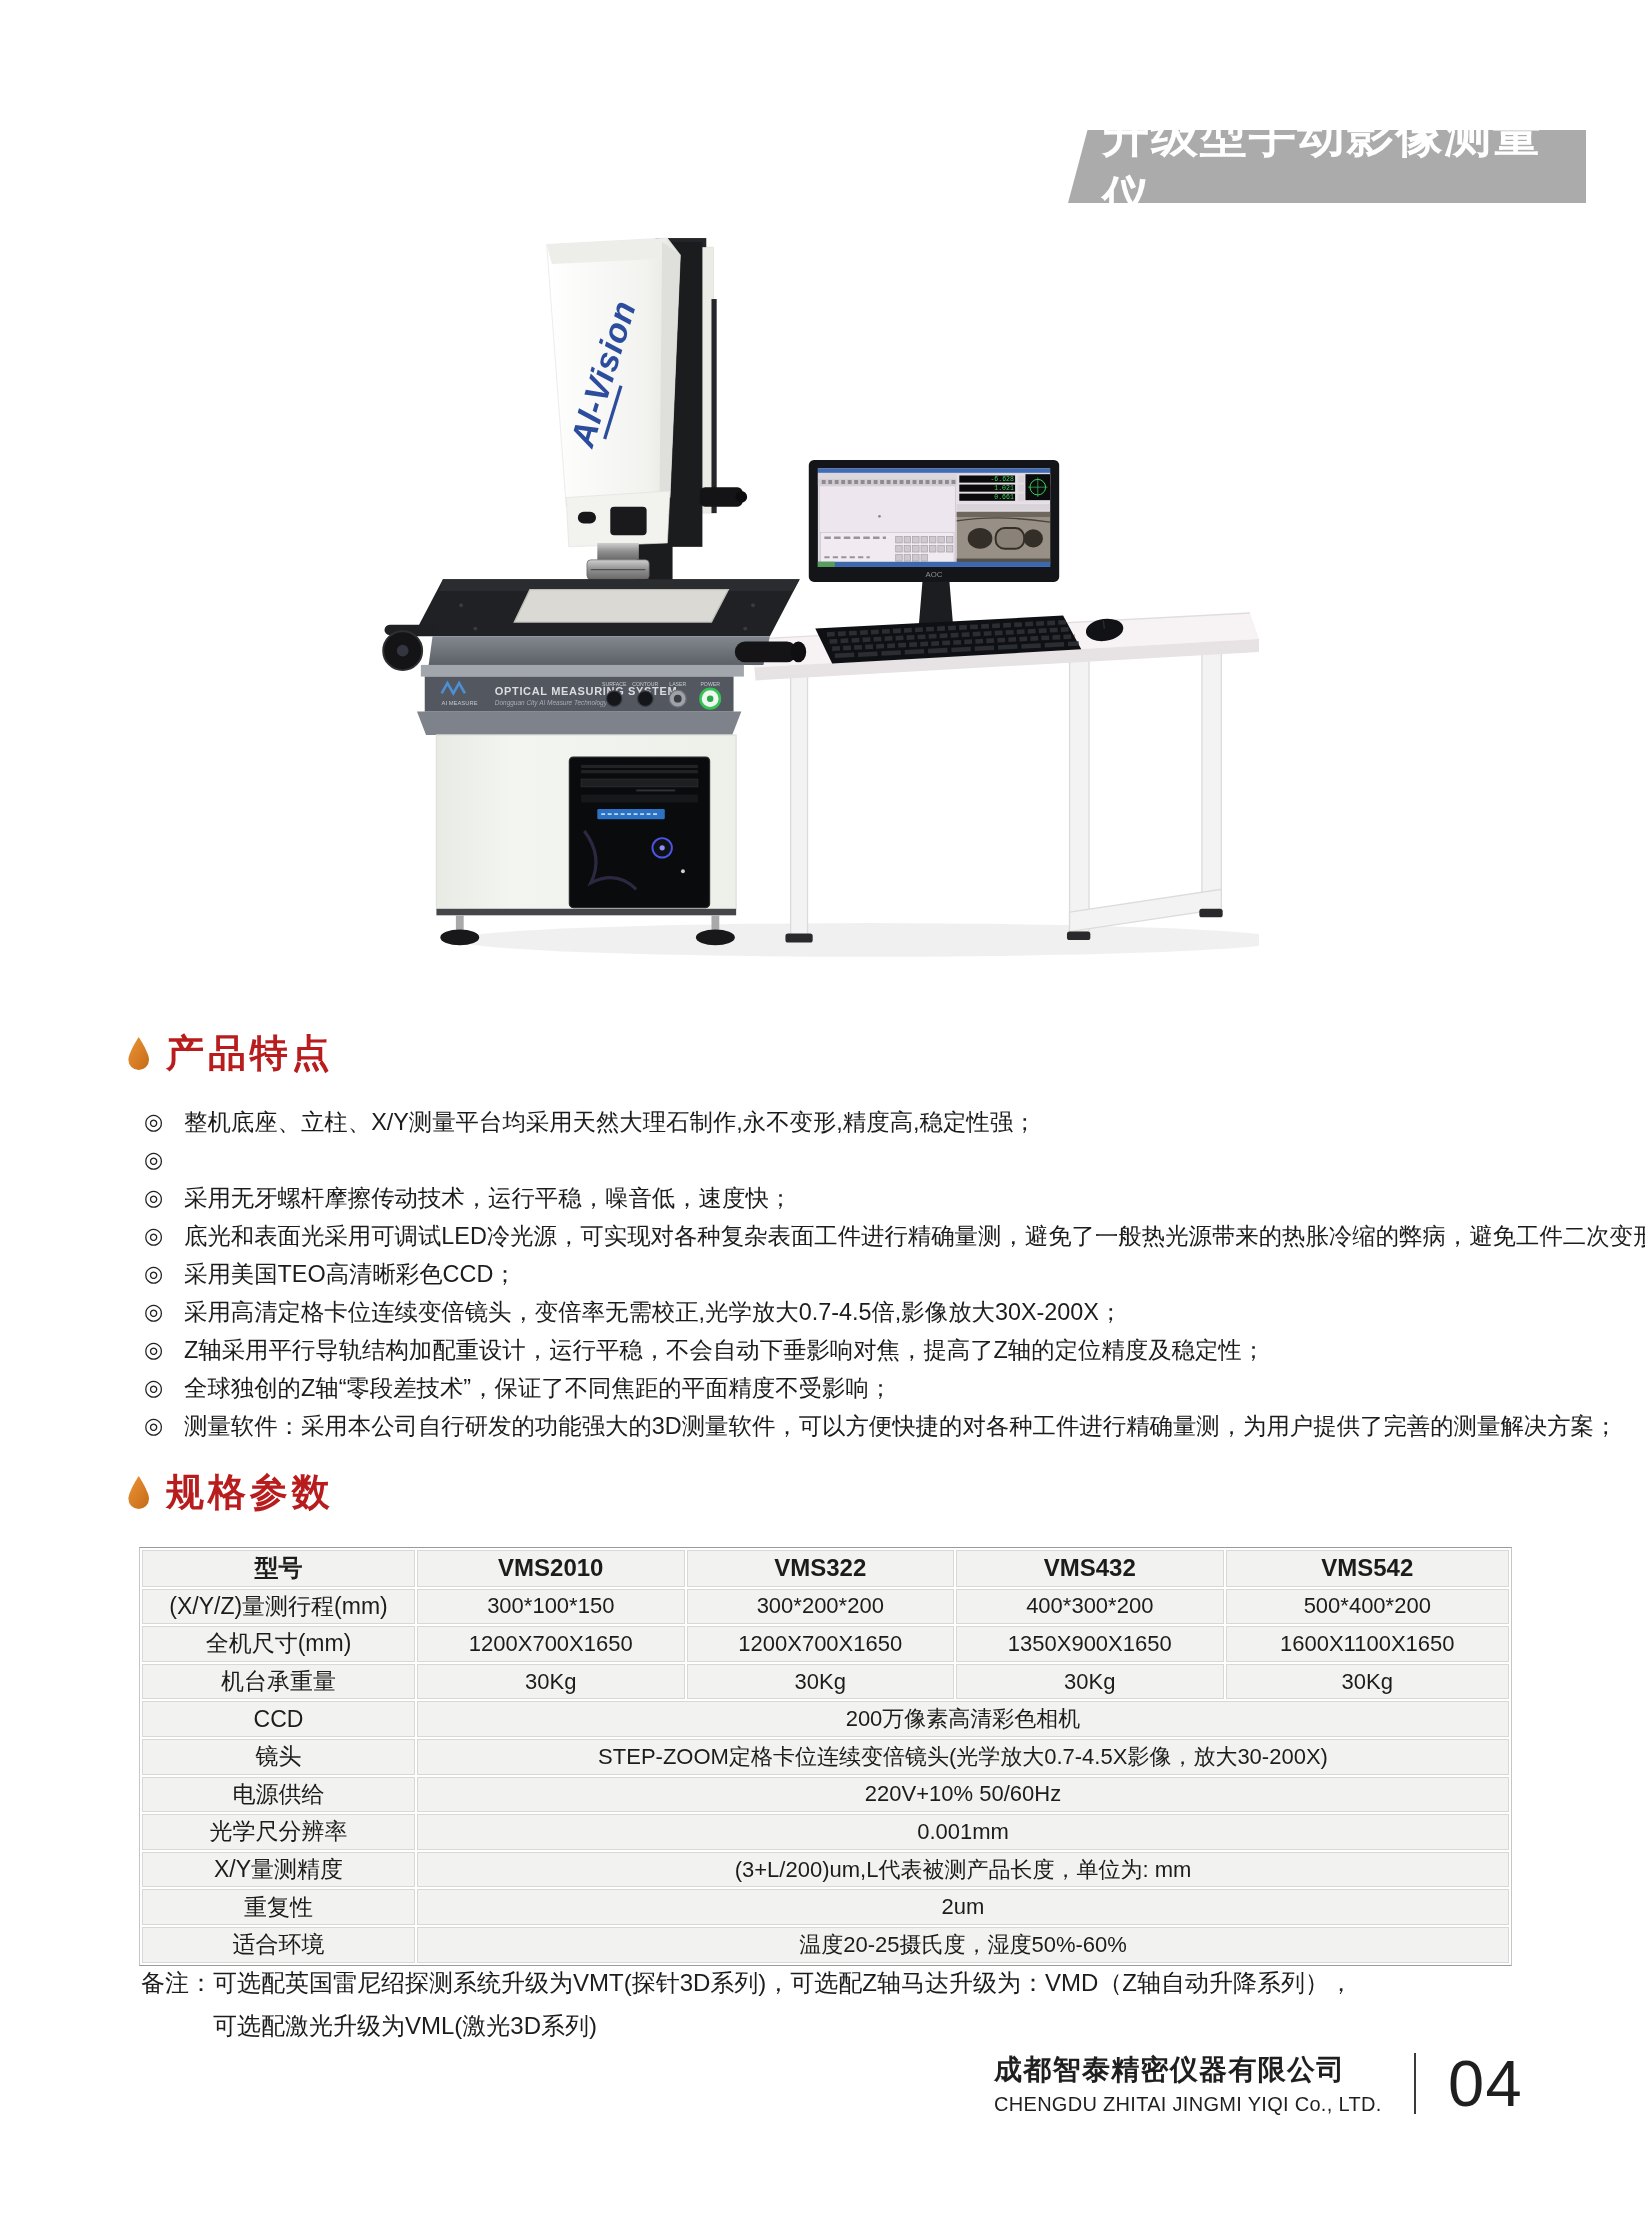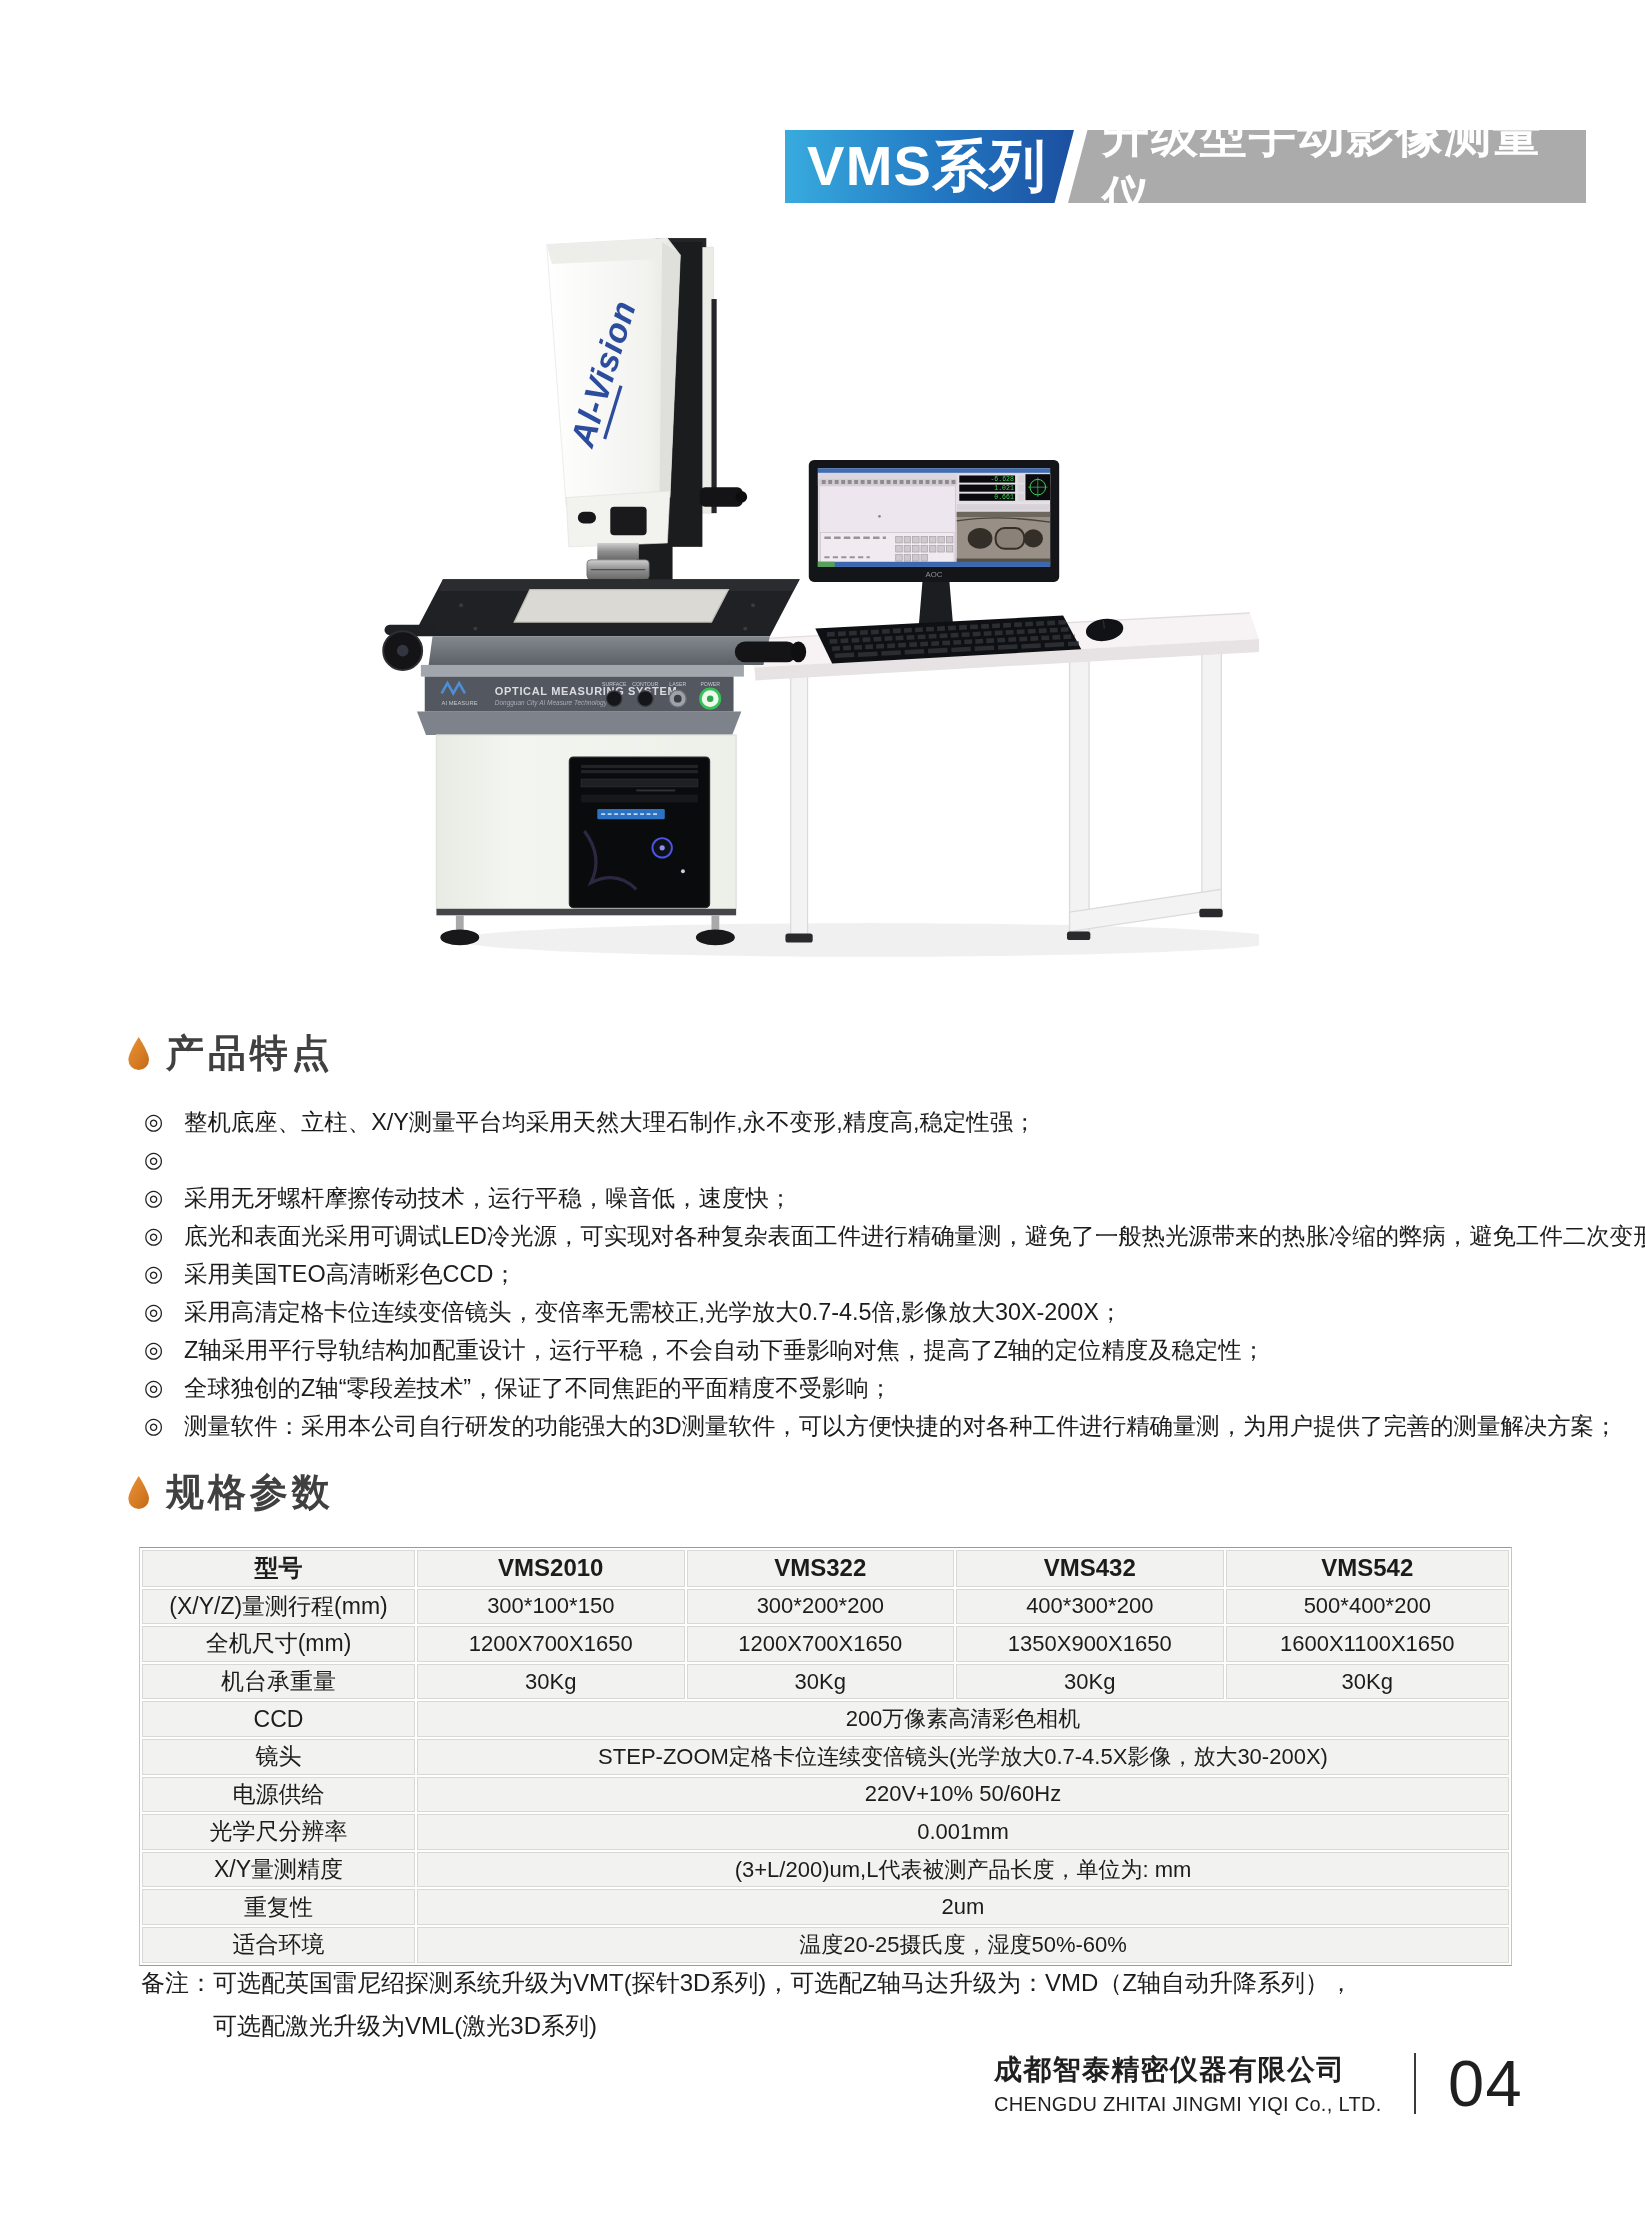--- a/index.html
+++ b/index.html
@@ -15,21 +15,21 @@
   .banner-gray { position:absolute; left:1068px; top:130px; width:518px; height:73px;
     background:#ABABAB; clip-path:polygon(19.5px 0,100% 0,100% 100%,0 100%);
     display:flex; align-items:center;justify-content:flex-end; }
   .banner-gray span { font-size:47px; font-weight:700; color:#ffffff; letter-spacing:1.9px; padding-left:34px; }
 
   
   .photo { position:absolute; left:247px; top:182px; width:1012px; height:779px; }
 
   
   .sec-head { position:absolute; display:flex; align-items:center; gap:15.6px; }
-  .sec-head .txt { font-size:38px; font-weight:700; color:#404040; letter-spacing:3.9px; }
+  .sec-head .txt { font-size:38px; font-weight:700; color:#b91c1c; letter-spacing:3.9px; }
   .sec-head svg { display:block; }
 
   
   .features-list { position:absolute; left:144px; top:1103px; list-style:none; margin:0; padding:0; }
   .features-list li { display:flex; align-items:flex-start; font-size:23.4px; line-height:38px; white-space:nowrap; }
   .features-list .marker { font-size:22px; width:40px; flex:0 0 40px; color:#222; }
 
   
   .table-wrap { position:absolute; left:139px; top:1547px; width:1371px;
     border-top:1.9px solid #9a9a9a; border-bottom:1.9px solid #9a9a9a;
@@ -52,23 +52,20 @@
   .company .cn { font-size:28px; font-weight:700; letter-spacing:1.3px; }
   .company .en { font-size:20px; font-weight:400; letter-spacing:0.3px; margin-top:3.9px; }
   .foot-divider { width:2.6px; height:61px; background:#3a3a3a; }
   .page-num { font-size:65px; font-weight:500; color:#1f1f1f; line-height:1; letter-spacing:1.3px; }
 </style>
 </head>
 <body>
 
 <div class="page">
 
-  <div class="banner-blue">
-    <span>VMS系列</span>
-  </div>
   <div class="banner-gray">
     <span>升级型手动影像测量仪</span>
   </div>
 
   <div class="photo">
     <svg width="1012" height="779" viewBox="0 0 1560 1200" xmlns="http://www.w3.org/2000/svg">
       <defs>
         <linearGradient id="gHead" x1="0" y1="0" x2="1" y2="0">
           <stop offset="0" stop-color="#FFFFFF"></stop>
             <stop offset="0.75" stop-color="#F2F2EF"></stop>

